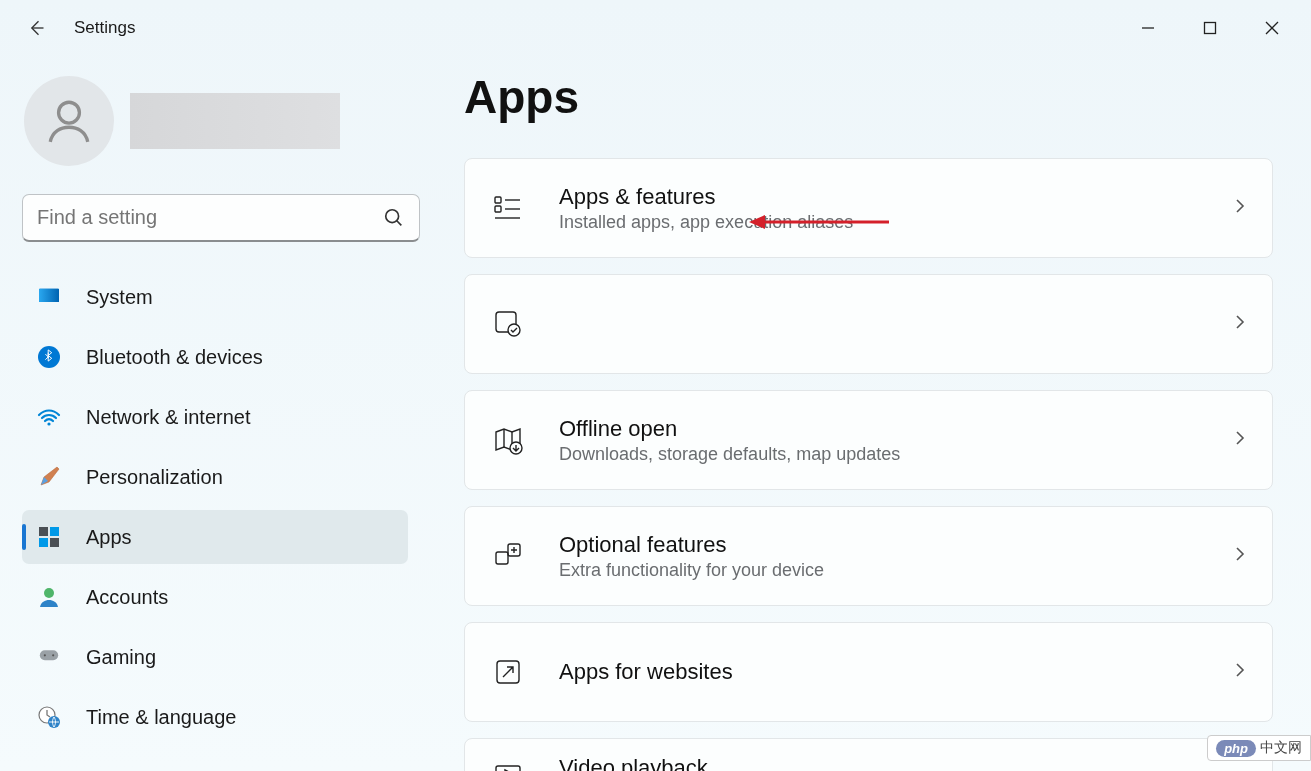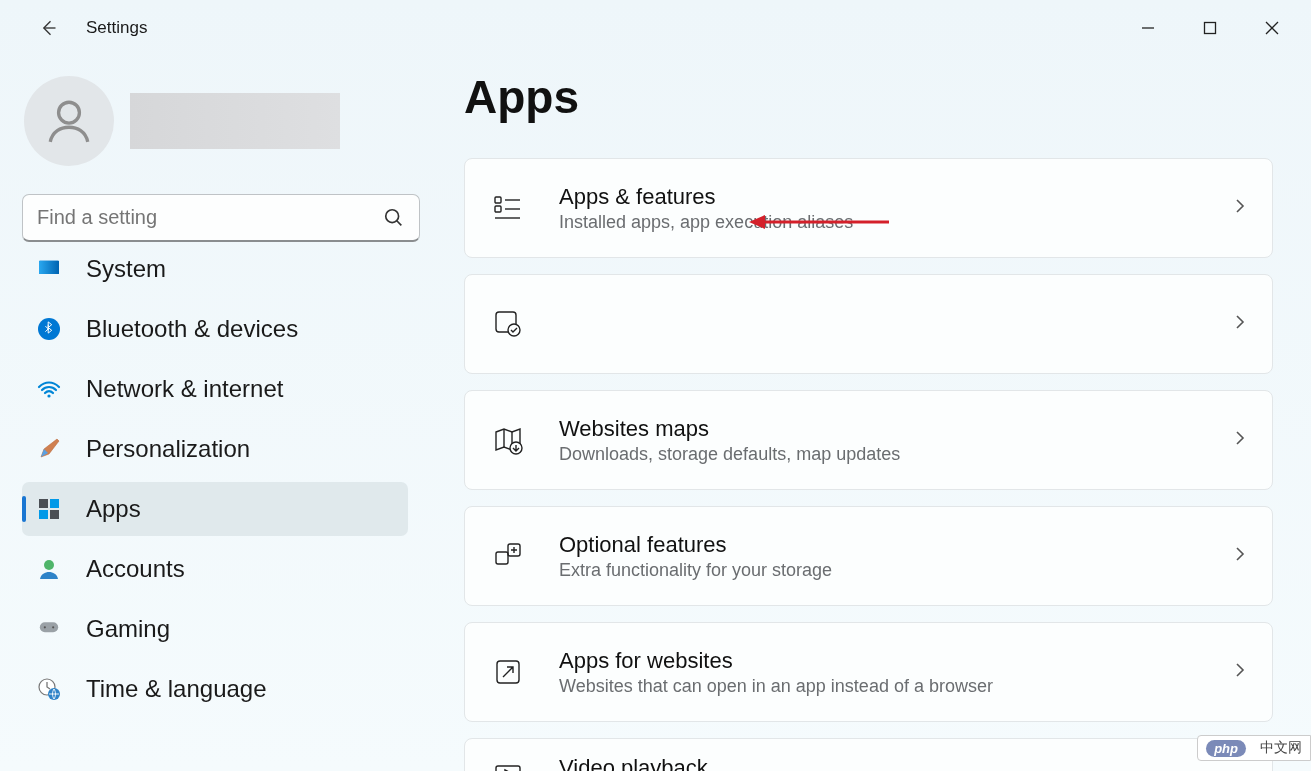--- a/index.html
+++ b/index.html
@@ -11,21 +11,21 @@
     overflow: hidden;
     color: #1a1a1a;
     position: relative;
   }
 
   
   .titlebar {
     display: flex;
     align-items: center;
     height: 56px;
-    padding: 0 8px 0 28px;
+    padding: 0 8px 0 16px;
     justify-content: center;
   }
   .back-btn {
     width: 40px; height: 40px;
     display: flex; align-items: center; justify-content: center;
     border-radius: 6px;
     font-size: 18px;
     color: #333;
   }
   .app-title {
@@ -84,20 +84,21 @@
   .search {
     position: relative;
     width: 398px;
     height: 48px;
     border: 1px solid #bfc3c6;
     border-bottom: 2px solid #8a8d8f;
     border-radius: 7px;
     background: #fdfefe;
     display:flex;align-items:center;
     padding: 0 14px;
+    margin-bottom: 28px;
   }
   .search input {
     border: none; outline:none;
     background: transparent;
     font-size: 20px;
     flex:1;
     color:#555;
   }
   .search-icon {
     width:22px;height:22px;
@@ -105,21 +106,21 @@
   }
 
   
   .nav-item {
     display: flex;
     align-items: center;
     height: 54px;
     padding: 0 14px;
     border-radius: 7px;
     margin-bottom: 6px;
-    font-size: 24px;
+    font-size: 20px;
     position: relative;
   }
   .nav-item.selected {
     background: #e0e9ec;
   }
   .nav-item.selected::before {
     content:"";
     position:absolute;
     left:0; top:14px; bottom:14px;
     width:4px;
@@ -187,21 +188,21 @@
 
   
   .watermark {
     position:absolute;
     bottom: 10px; right: 0;
     background:#fff;
     border:1px solid #ccc;
     border-radius: 4px 0 0 4px;
     padding: 3px 8px;
     font-size: 14px;
-    display:flex;align-items:center;gap:14px;
+    display:flex;align-items:center;gap:4px;
     color:#444;
   }
   .watermark .php-badge {
     background:#7b8ab8;color:#fff;
     border-radius:12px;
     padding:1px 8px;
     font-weight:700;
     font-size:13px;
     font-style:italic;
   }
@@ -382,55 +383,54 @@
     <div class="card">
       <div class="card-icon">
         <svg viewBox="0 0 32 32">
             <path d="M4 8l8-3 8 3 8-3v18l-8 3-8-3-8 3z"></path>
             <path d="M12 5v18M20 8v18"></path>
             <circle cx="24" cy="24" r="6" fill="#fcfefe" stroke="#222"></circle>
             <path d="M24 21v6M21 24l3 3 3-3" stroke="#222" fill="none"></path>
           </svg>
       </div>
       <div class="card-text">
-        <div class="card-title">Websites maps</div>
+        <div class="card-title">Offline open</div>
         <div class="card-desc">Downloads, storage defaults, map updates</div>
       </div>
       <div class="chevron"><svg viewBox="0 0 16 16">
             <path d="M5 2l6 6-6 6" fill="none" stroke="#555" stroke-width="1.6"></path>
           </svg></div>
     </div>
 
     <div class="card">
       <div class="card-icon">
         <svg viewBox="0 0 32 32">
             <rect x="4" y="12" width="12" height="12" rx="2"></rect>
             <rect x="16" y="4" width="12" height="12" rx="2"></rect>
             <path d="M22 7v6M19 10h6"></path>
           </svg>
       </div>
       <div class="card-text">
         <div class="card-title">Optional features</div>
-        <div class="card-desc">Extra functionality for your storage</div>
+        <div class="card-desc">Extra functionality for your device</div>
       </div>
       <div class="chevron"><svg viewBox="0 0 16 16">
             <path d="M5 2l6 6-6 6" fill="none" stroke="#555" stroke-width="1.6"></path>
           </svg></div>
     </div>
 
     <div class="card">
       <div class="card-icon">
         <svg viewBox="0 0 32 32">
             <rect x="5" y="5" width="22" height="22" rx="3"></rect>
             <path d="M11 21l10-10M15 11h6v6"></path>
           </svg>
       </div>
       <div class="card-text">
         <div class="card-title">Apps for websites</div>
-        <div class="card-desc">Websites that can open in an app instead of a browser</div>
       </div>
       <div class="chevron"><svg viewBox="0 0 16 16">
             <path d="M5 2l6 6-6 6" fill="none" stroke="#555" stroke-width="1.6"></path>
           </svg></div>
     </div>
 
     <div class="card" style="height:58px;overflow:hidden;align-items:flex-start;padding-top:16px;">
       <div class="card-icon">
         <svg viewBox="0 0 32 32">
             <rect x="4" y="8" width="24" height="16" rx="2"></rect>

